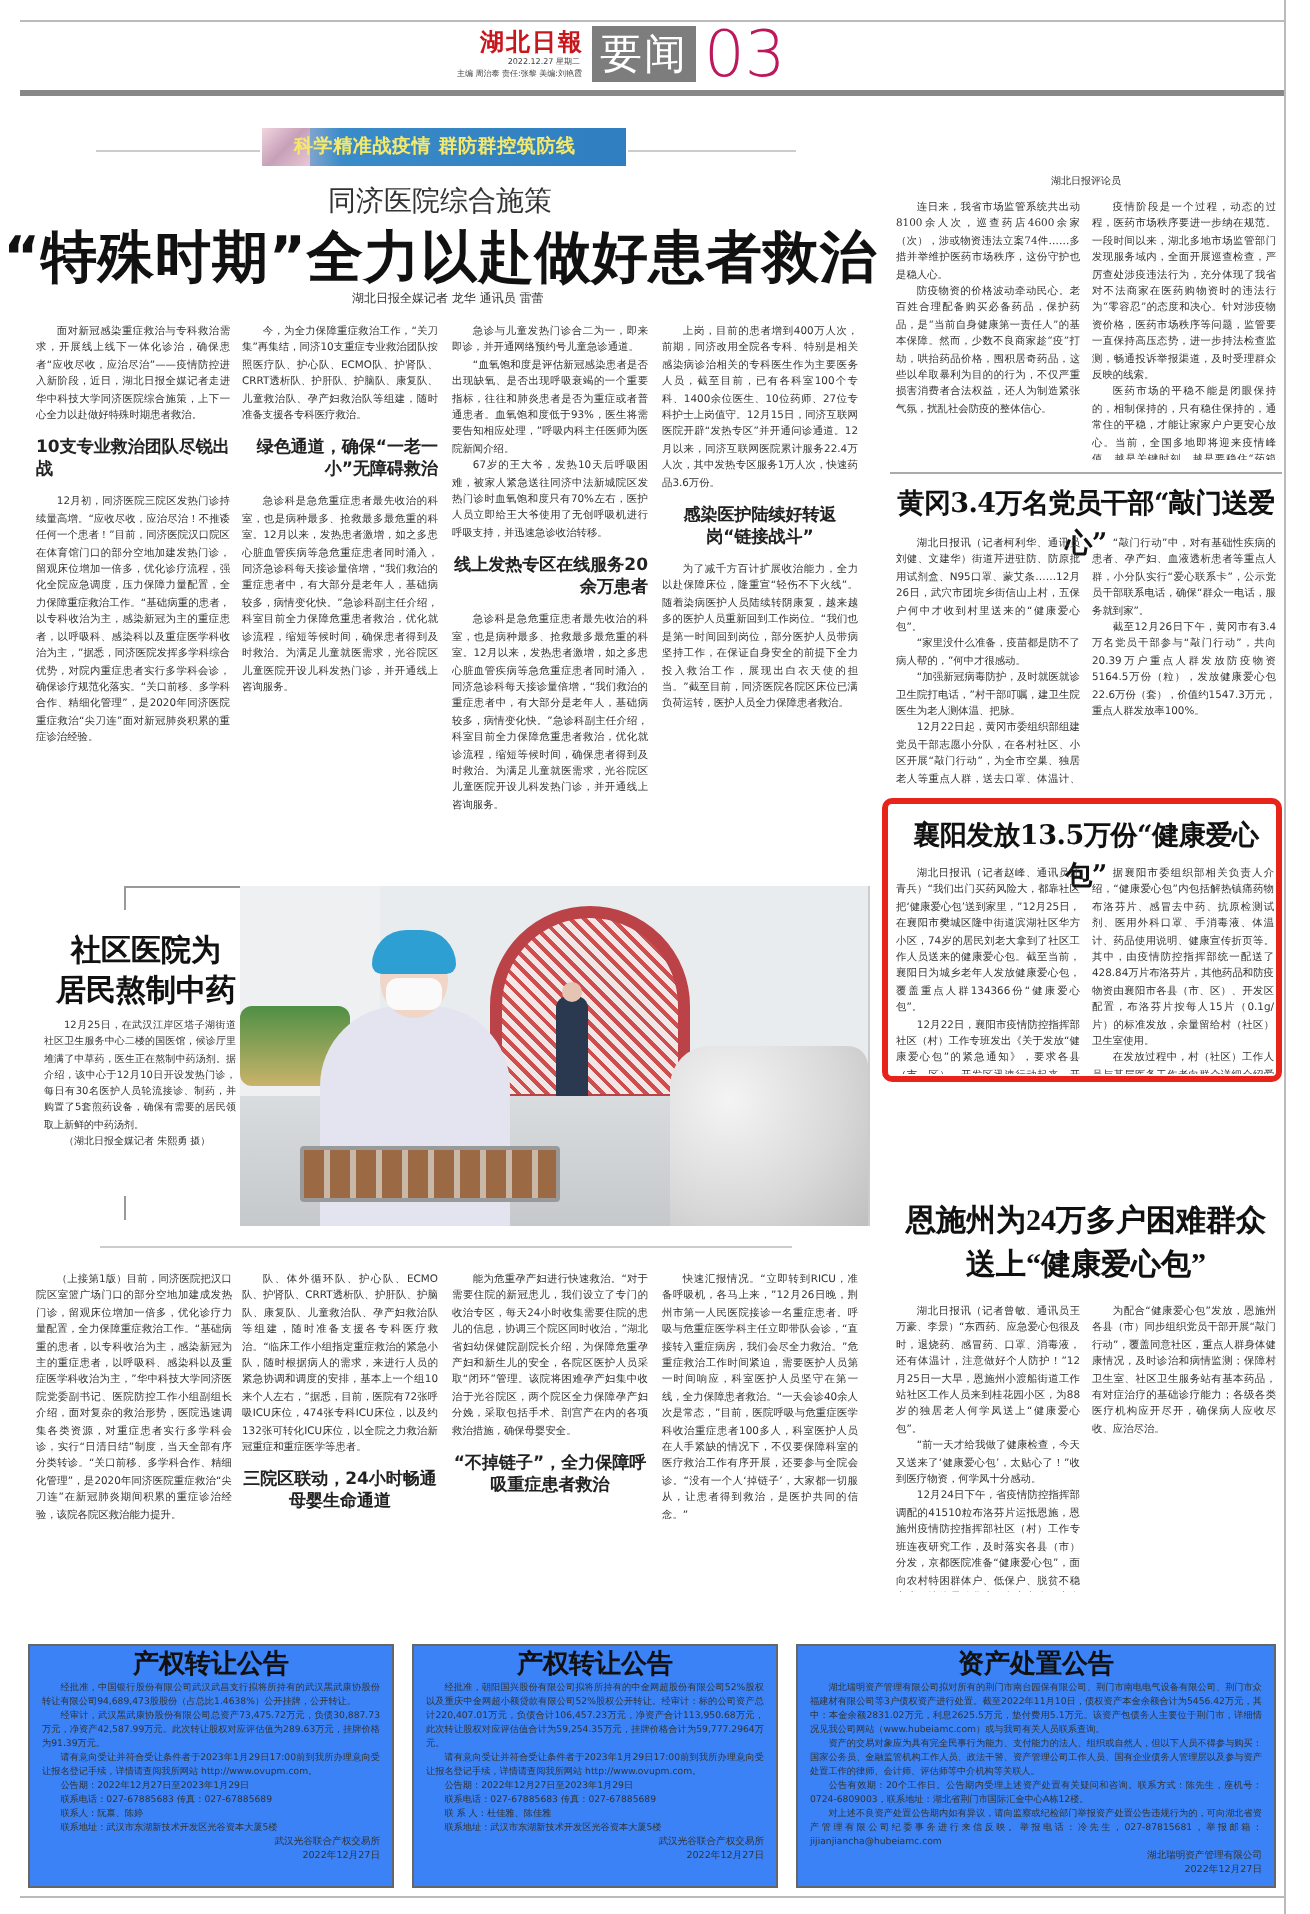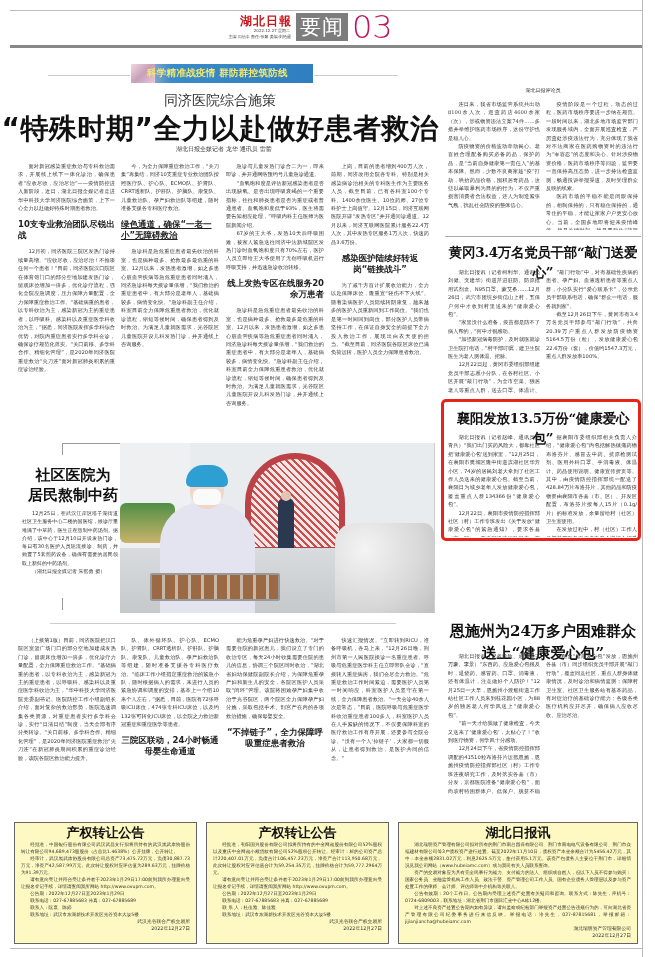--- a/index.html
+++ b/index.html
@@ -60,21 +60,21 @@
   .nurse-head { position: absolute; left: 70px; top: 28px; width: 34px; height: 38px; background: #f1d5c6; border-radius: 50%; }
   .nurse-cap { position: absolute; left: 66px; top: 22px; width: 42px; height: 22px; background: #2e9fd3; border-radius: 21px 21px 6px 6px; }
   .nurse-mask { position: absolute; left: 73px; top: 46px; width: 28px; height: 16px; background: #fafafa; border-radius: 6px; }
   .tray { position: absolute; left: 30px; top: 130px; width: 130px; height: 28px; background: repeating-linear-gradient(90deg,#9b6a45,#9b6a45 10px,#c9b8a8 10px,#c9b8a8 13px); border: 2px solid #999; border-radius: 2px; }
   .person2 { position: absolute; left: 158px; top: 55px; width: 16px; height: 50px; background: #2b3950; border-radius: 6px 6px 0 0; }
   .person2-head { position: absolute; left: 161px; top: 48px; width: 10px; height: 10px; background: #e5c4b3; border-radius: 50%; }
 
   .mid-rule { position: absolute; left: 50px; top: 623px; width: 346px; height: 1px; background: #ccc; }
 
   
-  .ad { position: absolute; border: 1px solid #666; background: #fef9c3; }
+  .ad { position: absolute; border: 1px solid #666; background: #3b82f6; }
   .ad-title { text-align: center; font-family: "DejaVu Serif", serif; font-weight: bold; font-size: 13px; color: #111; line-height: 16px; margin-top: 2px; }
   .ad-body { font-size: 4.6px; line-height: 7px; color: #333; padding: 0 6px; text-align: justify; }
   .ad-body p { text-indent: 2em; }
   .ad-sign { text-align: right; font-size: 4.8px; line-height: 7px; padding-right: 6px; color: #333; }
   .bottom-rule { position: absolute; left: 10px; top: 948px; width: 632px; height: 1px; background: #bbb; }
 </style>
 </head>
 <body>
 
 <div class="page">
@@ -98,21 +98,21 @@
   <div class="headline">“特殊时期”全力以赴做好患者救治</div>
   <div class="byline">湖北日报全媒记者 龙华 通讯员 雷蕾</div>
 
   <div class="col" style="left:18px; top:162px; width:97px; height:278px;">
     <p>面对新冠感染重症救治与专科救治需求，开展线上线下一体化诊治，确保患者“应收尽收，应治尽治”——疫情防控进入新阶段，近日，湖北日报全媒记者走进华中科技大学同济医院综合施策，上下一心全力以赴做好特殊时期患者救治。</p>
     <div class="sub">10支专业救治团队尽锐出战</div>
     <p>12月初，同济医院三院区发热门诊持续量高增。“应收尽收，应治尽治！不推诿任何一个患者！”目前，同济医院汉口院区在体育馆门口的部分空地加建发热门诊，留观床位增加一倍多，优化诊疗流程，强化全院应急调度，压力保障力量配置，全力保障重症救治工作。“基础病重的患者，以专科收治为主，感染新冠为主的重症患者，以呼吸科、感染科以及重症医学科收治为主，”据悉，同济医院发挥多学科综合优势，对院内重症患者实行多学科会诊，确保诊疗规范化落实。“关口前移、多学科合作、精细化管理”，是2020年同济医院重症救治“尖刀连”面对新冠肺炎积累的重症诊治经验。</p>
   </div>
   <div class="col" style="left:121px; top:162px; width:98px; height:278px;">
     <p>今，为全力保障重症救治工作，“关刀集”再集结，同济10支重症专业救治团队按照医疗队、护心队、ECMO队、护肾队、CRRT透析队、护肝队、护脑队、康复队、儿童救治队、孕产妇救治队等组建，随时准备支援各专科医疗救治。</p>
-    <div class="sub" style="text-align:left;text-decoration:underline;">绿色通道，确保“一老一小”无障碍救治</div>
+    <div class="sub" style="text-align:right;">绿色通道，确保“一老一小”无障碍救治</div>
     <p>急诊科是急危重症患者最先收治的科室，也是病种最多、抢救最多最危重的科室。12月以来，发热患者激增，如之多患心脏血管疾病等急危重症患者同时涌入，同济急诊科每天接诊量倍增，“我们救治的重症患者中，有大部分是老年人，基础病较多，病情变化快。”急诊科副主任介绍，科室目前全力保障危重患者救治，优化就诊流程，缩短等候时间，确保患者得到及时救治。为满足儿童就医需求，光谷院区儿童医院开设儿科发热门诊，并开通线上咨询服务。</p>
   </div>
   <div class="col" style="left:226px; top:162px; width:98px; height:278px;">
     <p>急诊与儿童发热门诊合二为一，即来即诊，并开通网络预约号儿童急诊通道。</p>
     <p>“血氧饱和度是评估新冠感染患者是否出现缺氧、是否出现呼吸衰竭的一个重要指标，往往和肺炎患者是否为重症或者普通患者。血氧饱和度低于93%，医生将需要告知相应处理，”呼吸内科主任医师为医院新闻介绍。</p>
     <p>67岁的王大爷，发热10天后呼吸困难，被家人紧急送往同济中法新城院区发热门诊时血氧饱和度只有70%左右，医护人员立即给王大爷使用了无创呼吸机进行呼吸支持，并迅速急诊收治转移。</p>
     <div class="sub" style="text-align:right;">线上发热专区在线服务20余万患者</div>
     <p>急诊科是急危重症患者最先收治的科室，也是病种最多、抢救最多最危重的科室。12月以来，发热患者激增，如之多患心脏血管疾病等急危重症患者同时涌入，同济急诊科每天接诊量倍增，“我们救治的重症患者中，有大部分是老年人，基础病较多，病情变化快。”急诊科副主任介绍，科室目前全力保障危重患者救治，优化就诊流程，缩短等候时间，确保患者得到及时救治。为满足儿童就医需求，光谷院区儿童医院开设儿科发热门诊，并开通线上咨询服务。</p>
   </div>
   <div class="col" style="left:331px; top:162px; width:98px; height:278px;">
@@ -194,21 +194,21 @@
   <div class="r-head" style="top:408px; font-size:13.5px; line-height:20px; letter-spacing:-0.2px;">襄阳发放13.5万份“健康爱心包”</div>
   <div class="col" style="left:448px; top:433px; width:92px; height:104px;">
     <p>湖北日报讯（记者赵峰、通讯员江青兵）“我们出门买药风险大，都靠社区把‘健康爱心包’送到家里，”12月25日，在襄阳市樊城区隆中街道滨湖社区华方小区，74岁的居民刘老大拿到了社区工作人员送来的健康爱心包。截至当前，襄阳日为城乡老年人发放健康爱心包，覆盖重点人群134366份“健康爱心包”。</p>
     <p>12月22日，襄阳市疫情防控指挥部社区（村）工作专班发出《关于发放“健康爱心包”的紧急通知》，要求各县（市、区）、开发区迅速行动起来，开展健康爱心服务，各地乡镇（街道）社区（村）干部以网格为单位，全面有序开展“敲门行动”，合地乡镇（街道）村（社区）干部以驻村工作队全面有序推进对重点人群的上门服务，确保“健康爱心包”有序发放。</p>
   </div>
   <div class="col" style="left:546px; top:433px; width:91px; height:104px;">
     <p>据襄阳市委组织部相关负责人介绍，“健康爱心包”内包括解热镇痛药物布洛芬片、感冒去中药、抗原检测试剂、医用外科口罩、手消毒液、体温计、药品使用说明、健康宣传折页等。其中，由疫情防控指挥部统一配送了428.84万片布洛芬片，其他药品和防疫物资由襄阳市各县（市、区）、开发区配置，布洛芬片按每人15片（0.1g/片）的标准发放，余量留给村（社区）卫生室使用。</p>
     <p>在发放过程中，村（社区）工作人员与基层医务工作者向群众详细介绍爱心包使用方法及注意事项，医疗服务咨询电话、心理咨询电话等，引导村（居）民加强自我健康监测。同时开展入户走访和电话回访，通过一线督导、电话抽查等方式，对发放情况进行督导。</p>
   </div>
 
-  <div class="r-head" style="top:620px; font-size:15px; line-height:22px;">
+  <div class="r-head" style="top:600px; font-size:15px; line-height:22px;font-family:Liberation Serif, serif;">
     <div>恩施州为24万多户困难群众</div>
     <div>送上“健康爱心包”</div>
   </div>
   <div class="col" style="left:448px; top:652px; width:92px; height:144px;">
     <p>湖北日报讯（记者曾敏、通讯员王万豪、李景）“东西药、应急爱心包很及时，退烧药、感冒药、口罩、消毒液，还有体温计，注意做好个人防护！”12月25日一大早，恩施州小渡船街道工作站社区工作人员来到桂花园小区，为88岁的独居老人何学凤送上“健康爱心包”。</p>
     <p>“前一天才给我做了健康检查，今天又送来了‘健康爱心包’，太贴心了！”收到医疗物资，何学凤十分感动。</p>
     <p>12月24日下午，省疫情防控指挥部调配的41510粒布洛芬片运抵恩施，恩施州疫情防控指挥部社区（村）工作专班连夜研究工作，及时落实各县（市）分发，京都医院准备“健康爱心包”，面向农村特困群体户、低保户、脱贫不稳定户、边缘易致贫户、留守老人、突发严重困难户等七类241115户困难群众发放，同时进行防疫科普宣传，保障重点人群身体健康。每份“健康爱心包”包含解热镇痛药布洛芬片、感冒药、口罩、消毒液、温度计、科学用药说明、健康宣传手册等物品。</p>
   </div>
   <div class="col" style="left:546px; top:652px; width:92px; height:144px;">
     <p>为配合“健康爱心包”发放，恩施州各县（市）同步组织党员干部开展“敲门行动”，覆盖同意社区，重点人群身体健康情况，及时诊治和病情监测；保障村卫生室、社区卫生服务站有基本药品，有对症治疗的基础诊疗能力；各级各类医疗机构应开尽开，确保病人应收尽收、应治尽治。</p>
@@ -237,21 +237,21 @@
       <p>公告期：2022年12月27日至2023年1月29日</p>
       <p>联系电话：027-67885683  传真：027-67885689</p>
       <p>联 系 人：杜佳雅、陈佳雅</p>
       <p>联系地址：武汉市东湖新技术开发区光谷资本大厦5楼</p>
     </div>
     <div class="ad-sign">武汉光谷联合产权交易所</div>
     <div class="ad-sign">2022年12月27日</div>
   </div>
 
   <div class="ad" style="left:398px; top:822px; width:240px; height:122px;">
-    <div class="ad-title">湖北日报讯</div>
+    <div class="ad-title">资产处置公告</div>
     <div class="ad-body">
       <p>湖北瑞明资产管理有限公司拟对所有的荆门市南台园保有限公司、荆门市南电电气设备有限公司、荆门市众福建材有限公司等3户债权资产进行处置。截至2022年11月10日，债权资产本金余额合计为5456.42万元，其中：本金余额2831.02万元，利息2625.5万元，垫付费用5.1万元。该资产包债务人主要位于荆门市，详细情况见我公司网站（www.hubeiamc.com）或与我司有关人员联系查询。</p>
       <p>资产的交易对象应为具有完全民事行为能力、支付能力的法人、组织或自然人，但以下人员不得参与购买：国家公务员、金融监管机构工作人员、政法干警、资产管理公司工作人员、国有企业债务人管理层以及参与资产处置工作的律师、会计师、评估师等中介机构等关联人。</p>
       <p>公告有效期：20个工作日。公告期内受理上述资产处置有关疑问和咨询。联系方式：陈先生，座机号：0724-6809003，联系地址：湖北省荆门市国际汇金中心A栋12楼。</p>
       <p>对上述不良资产处置公告期内如有异议，请向监察或纪检部门举报资产处置公告违规行为的，可向湖北省资产管理有限公司纪委事务进行来信反映。举报电话：冷先生，027-87815681，举报邮箱：jijianjiancha@hubeiamc.com</p>
     </div>
     <div class="ad-sign">湖北瑞明资产管理有限公司</div>
     <div class="ad-sign">2022年12月27日</div>
   </div>
 

